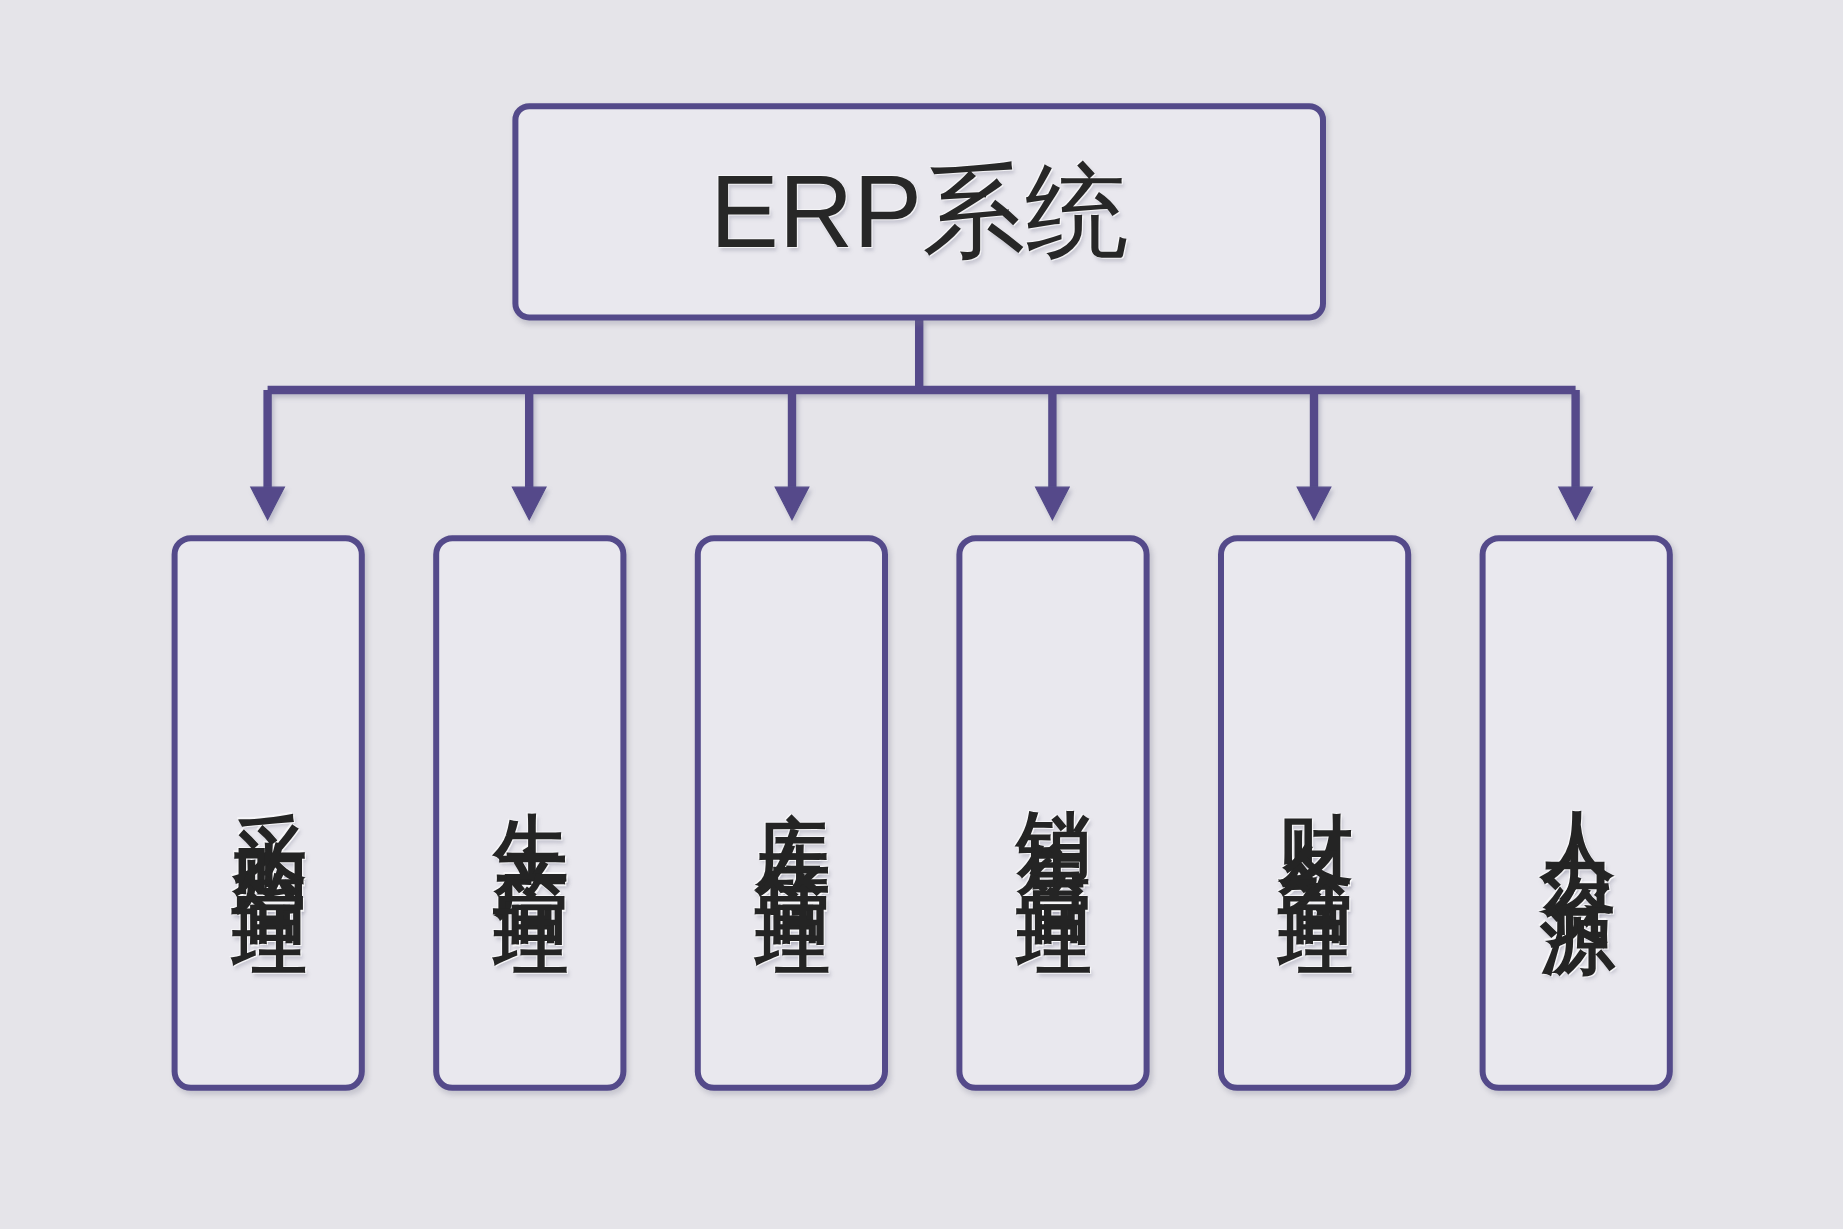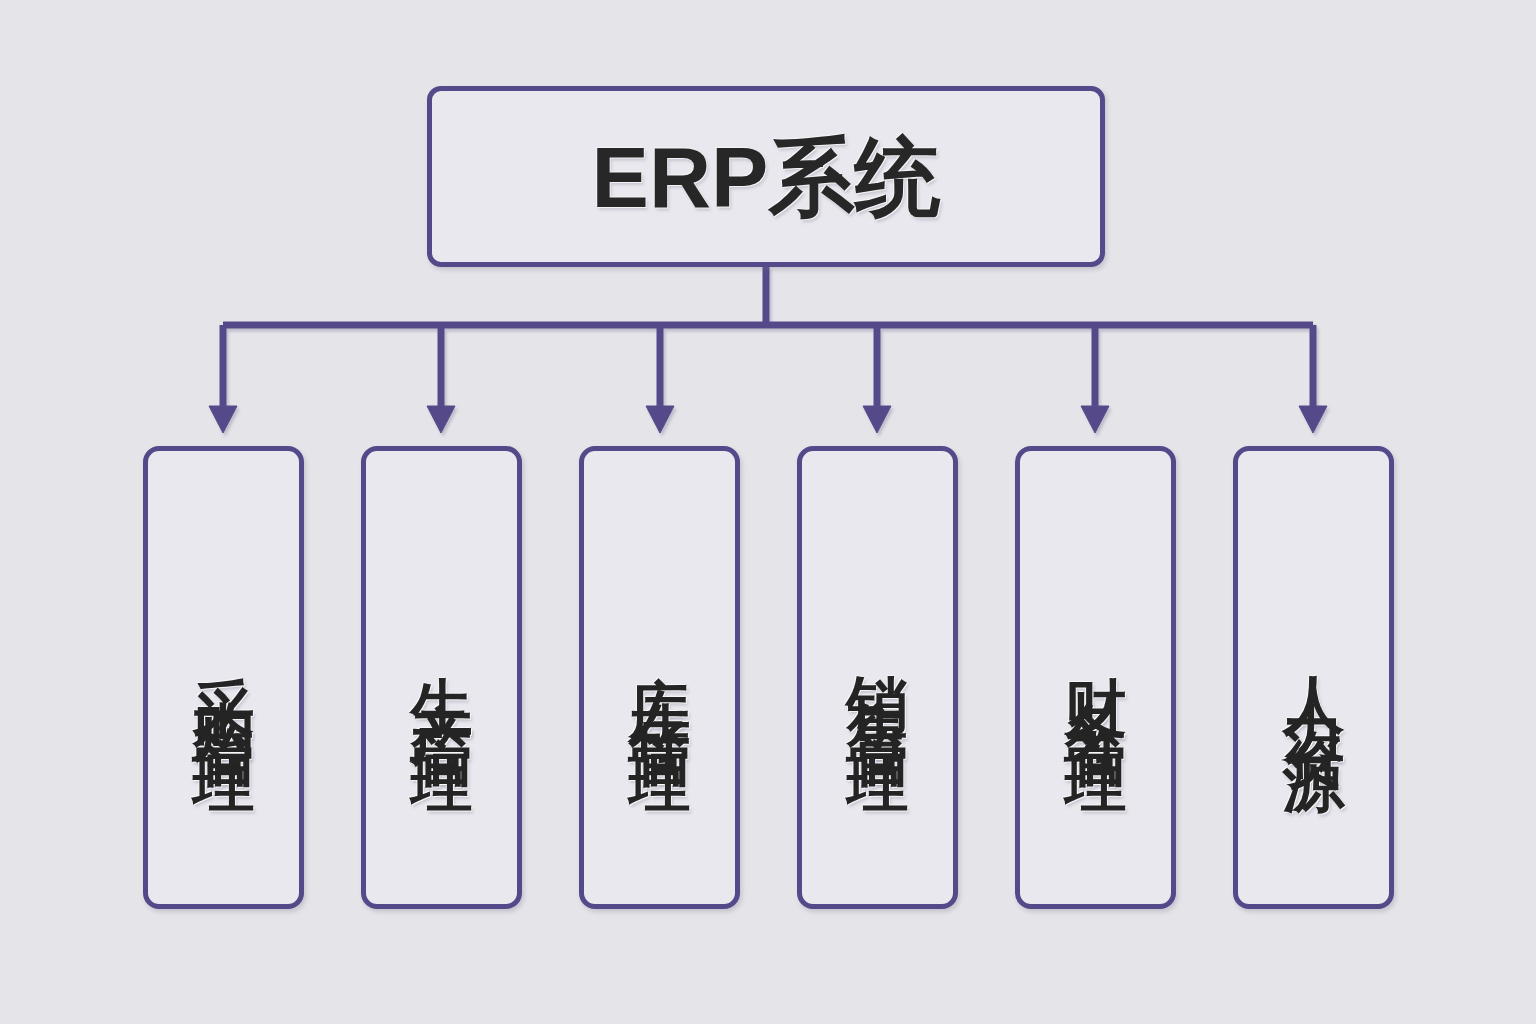--- a/index.html
+++ b/index.html
@@ -54,21 +54,21 @@
   .c0 { left: 143px; }
   .c1 { left: 361px; }
   .c2 { left: 579px; }
   .c3 { left: 797px; }
   .c4 { left: 1015px; }
   .c5 { left: 1233px; }
 
   
   .root-label {
     font-size: 86px;
-    font-weight: bold;
+    font-weight: normal;
     color: #272727;
     letter-spacing: 0px;
     line-height: 1;
     white-space: nowrap;
     text-shadow:
        1px  1px 0 rgba(255,255,255,0.75),
       -1px -1px 0 rgba(255,255,255,0.55),
        2px  3px 3px rgba(140,140,160,0.35);
   }
   .child-label {

